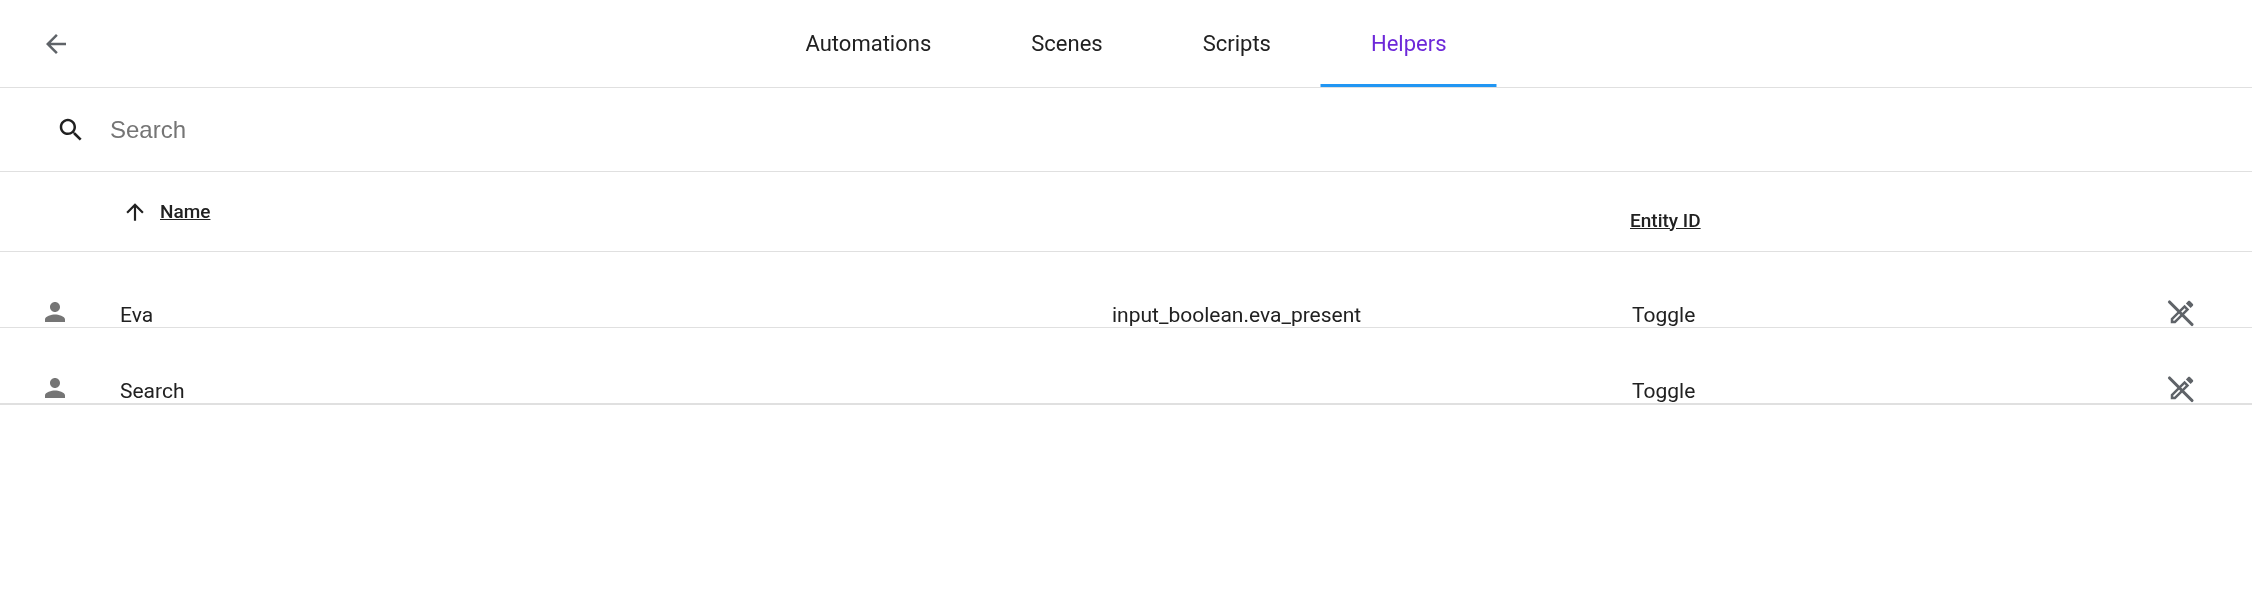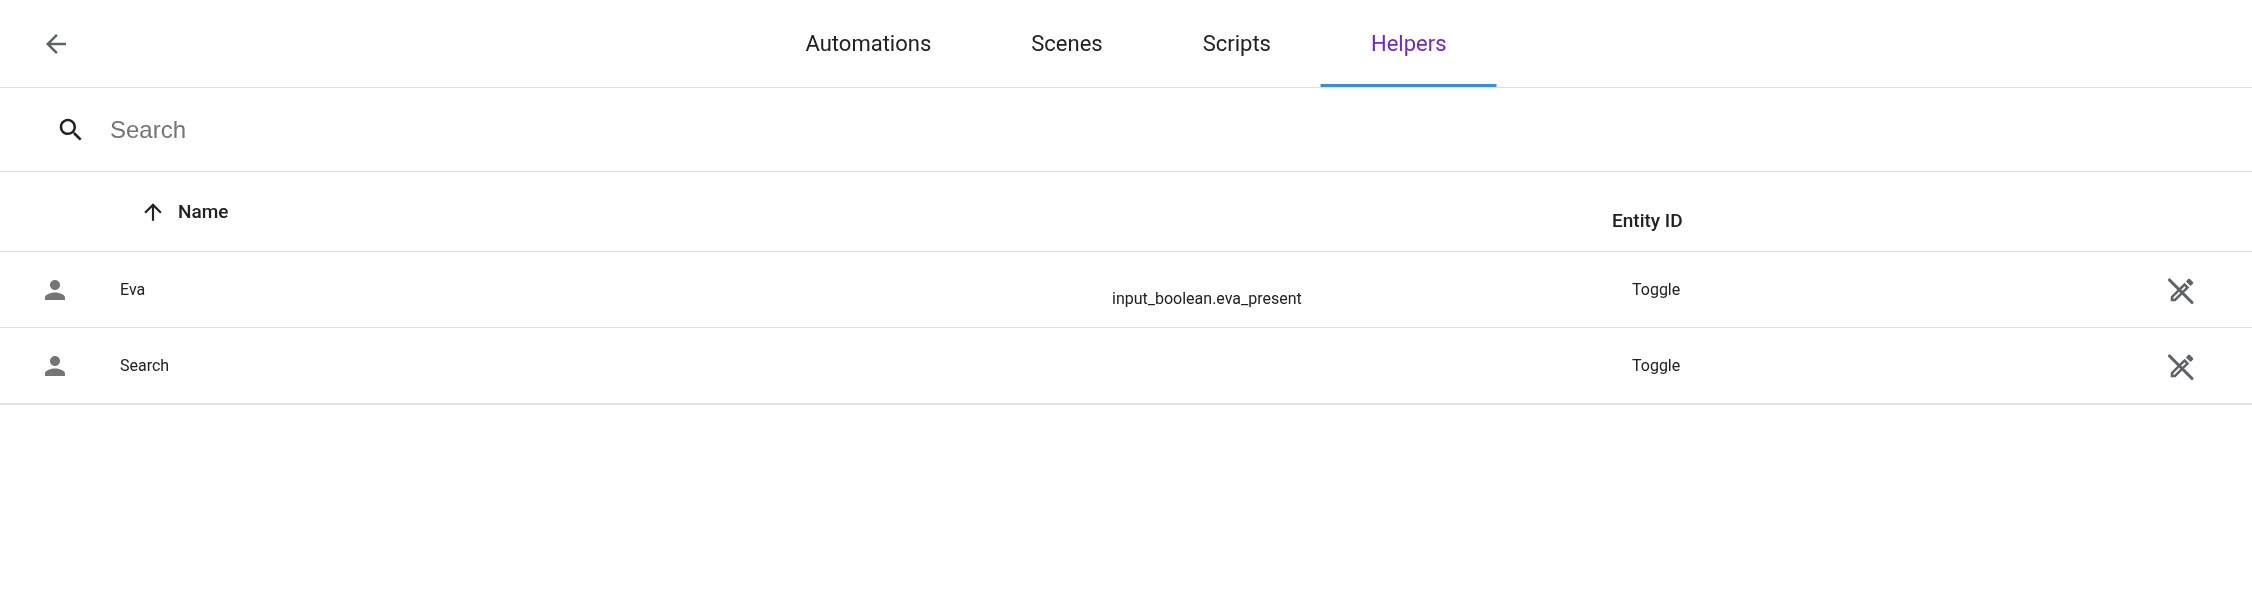--- a/index.html
+++ b/index.html
@@ -84,24 +84,25 @@
       flex: 1;
       background: transparent;
     }
     .search-input::placeholder {
       color: #757575;
     }
     .table-header {
       display: flex;
       align-items: center;
       height: 80px;
-      padding: 0 60px;
+      padding: 0 42px;
       border-bottom: 1px solid #e0e0e0;
       font-weight: 500;
       font-size: 19px;
+      text-decoration: underline;
     }
     .col-icon {
       width: 80px;
       flex-shrink: 0;
     }
     .col-name {
       flex: 1;
       display: flex;
       align-items: center;
       gap: 12px;
@@ -122,25 +123,25 @@
       align-items: center;
       justify-content: center;
     }
     .sort-icon {
       color: #212121;
       display: flex;
       align-items: center;
     }
     .table-row {
       display: flex;
-      align-items: center;
+      align-items: flex-end;
       height: 76px;
       padding: 0 40px;
       border-bottom: 1px solid #e0e0e0;
-      font-size: 16px;
+      font-size: 21px;
       cursor: pointer;
     }
     .row-icon {
       color: #757575;
       display: flex;
       align-items: center;
     }
     .edit-icon {
       color: #5f6368;
       cursor: pointer;

